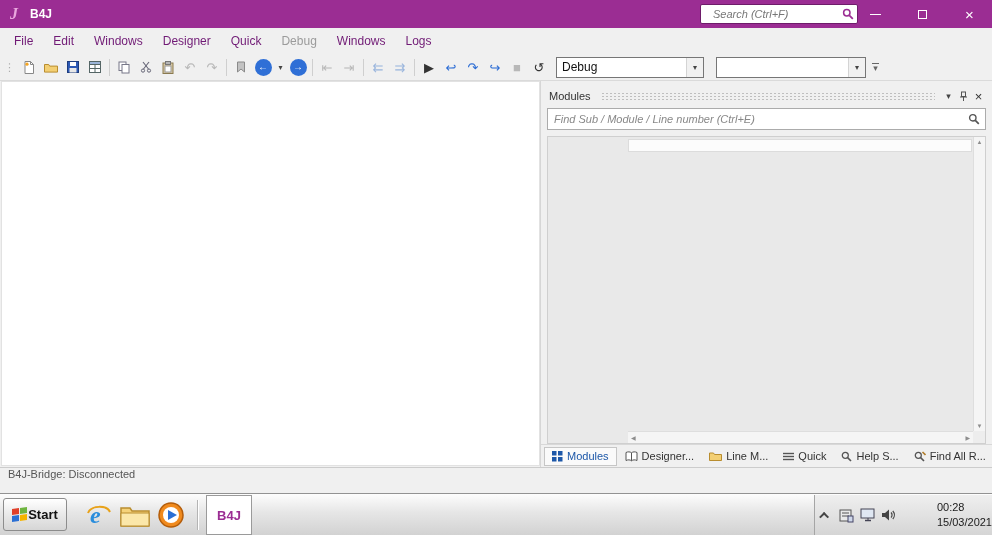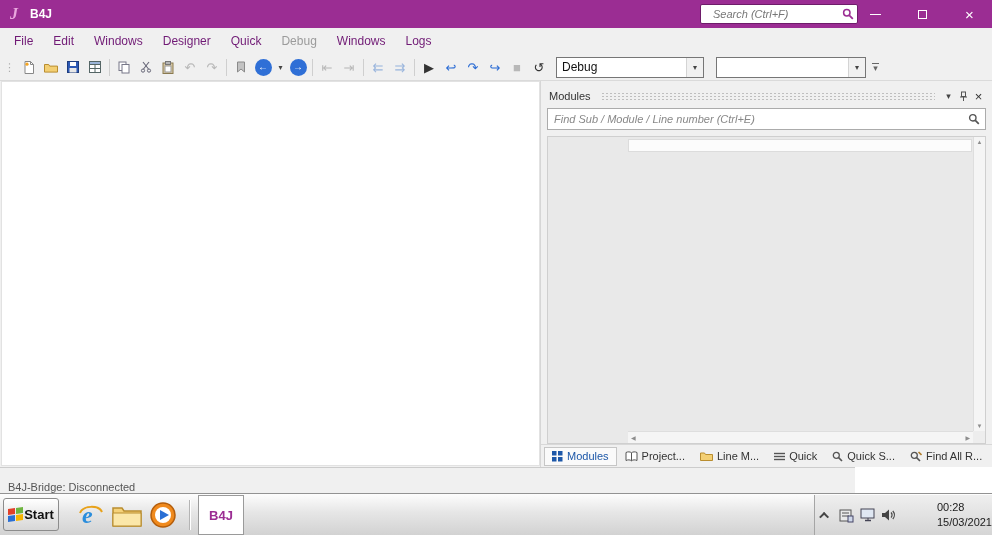--- a/index.html
+++ b/index.html
@@ -104,29 +104,29 @@
 
   .panel-tabs { position:absolute; left:0; right:0; bottom:0; height:23px;
     background:#f0f0f0; border-top:1px solid #d8d8d8;
     display:flex; align-items:center; padding-left:3px; gap:1px; }
   .ptab { display:flex; align-items:center; gap:4px; padding:0 7px; height:19px;
     font-size:11px; color:#333; white-space:nowrap; }
   .ptab.selected { background:#fafafa; border:1px solid #c6c6c6; color:#1c57a8; }
   .tab-icon { flex:0 0 auto; display:block; }
 
   
-  .statusbar { position:absolute; top:467px; left:0; width:855px; height:26px;
+  .statusbar { position:absolute; top:467px; left:0; width:992px; height:26px;
     background:#f0f0f0; border-top:1px solid #cccccc;
-    display:flex; align-items:flex-end; padding-left:8px; font-size:11px; color:#555; }
+    display:flex; align-items:flex-start; padding-left:8px; font-size:11px; color:#555; }
 
   
   .taskbar { position:absolute; top:493px; left:0; width:992px; height:42px;
     background:linear-gradient(180deg,#fdfdfd 0%,#e6e6e6 45%,#d2d2d2 100%);
     border-top:1px solid #929292; display:flex; align-items:center; }
-  .start-btn { margin-left:3px; height:33px; width:56px; border:1px solid #8c8c8c;
+  .start-btn { margin-left:3px; height:33px; width:64px; border:1px solid #8c8c8c;
     border-radius:3px; background:linear-gradient(180deg,#ffffff,#e9e9e9 50%,#d6d6d6);
     box-shadow:inset 0 1px 0 #fff; display:flex; align-items:center;
     justify-content:center; gap:1px; }
   .start-label { font-weight:bold; font-size:13px; color:#111; }
   .flag { display:grid; grid-template-columns:7px 7px; grid-template-rows:6px 6px;
     gap:1px; transform:skewY(-8deg); }
   .flag i { display:block; }
   .flag i:nth-child(1){ background:#e0402a; } .flag i:nth-child(2){ background:#6eb43f; }
   .flag i:nth-child(3){ background:#2a6fd4; } .flag i:nth-child(4){ background:#f5b400; }
   .ql { width:36px; height:36px; display:flex; align-items:center; justify-content:center; }
@@ -344,42 +344,42 @@
             <rect x="0" y="6" width="4.5" height="4.5" fill="#1c57a8"></rect>
             <rect x="6" y="6" width="4.5" height="4.5" fill="#1c57a8"></rect>
           </svg>
         <span>Modules</span>
       </div>
       <div class="ptab">
         <svg class="tab-icon" width="13" height="11" viewBox="0 0 13 11">
             <path d="M1 1.5 c2-.9 4-.9 5.5 .3 c1.5-1.2 3.5-1.2 5.5-.3 v8 c-2-.9-4-.9-5.5 .3 c-1.5-1.2-3.5-1.2-5.5-.3 z" fill="#fff" stroke="#555"></path>
             <line x1="6.5" y1="1.8" x2="6.5" y2="9.8" stroke="#555"></line>
           </svg>
-        <span>Project...</span>
+        <span>Designer...</span>
       </div>
       <div class="ptab">
         <svg class="tab-icon" width="13" height="10">
             <path d="M.5 2 h4 l1 1.5 h7 v6 h-12 z" fill="#f3cf73" stroke="#b98d2f"></path>
           </svg>
         <span>Line M...</span>
       </div>
       <div class="ptab">
         <svg class="tab-icon" width="11" height="9">
             <line x1="0" y1="1.5" x2="11" y2="1.5" stroke="#555" stroke-width="1.4"></line>
             <line x1="0" y1="4.5" x2="11" y2="4.5" stroke="#555" stroke-width="1.4"></line>
             <line x1="0" y1="7.5" x2="11" y2="7.5" stroke="#555" stroke-width="1.4"></line>
           </svg>
         <span>Quick</span>
       </div>
       <div class="ptab">
         <svg class="tab-icon" width="11" height="11" viewBox="0 0 11 11">
             <circle cx="4.3" cy="4.3" r="3" fill="none" stroke="#555" stroke-width="1.3"></circle>
             <line x1="6.6" y1="6.6" x2="10" y2="10" stroke="#555" stroke-width="1.6"></line>
           </svg>
-        <span>Quick S...</span>
+        <span>Help S...</span>
       </div>
       <div class="ptab">
         <svg class="tab-icon" width="12" height="11" viewBox="0 0 12 11">
             <circle cx="4.3" cy="4.3" r="3" fill="none" stroke="#555" stroke-width="1.3"></circle>
             <line x1="6.6" y1="6.6" x2="10" y2="10" stroke="#555" stroke-width="1.6"></line>
             <line x1="8.5" y1="1" x2="11.5" y2="4" stroke="#b07c2a" stroke-width="1.6"></line>
           </svg>
         <span>Find All R...</span>
       </div>
     </div>

